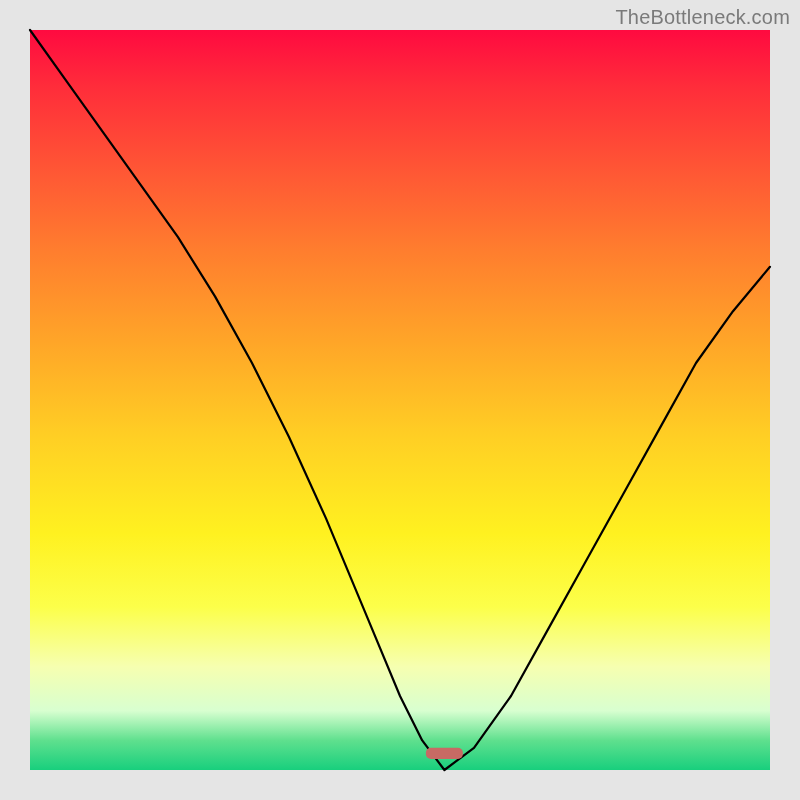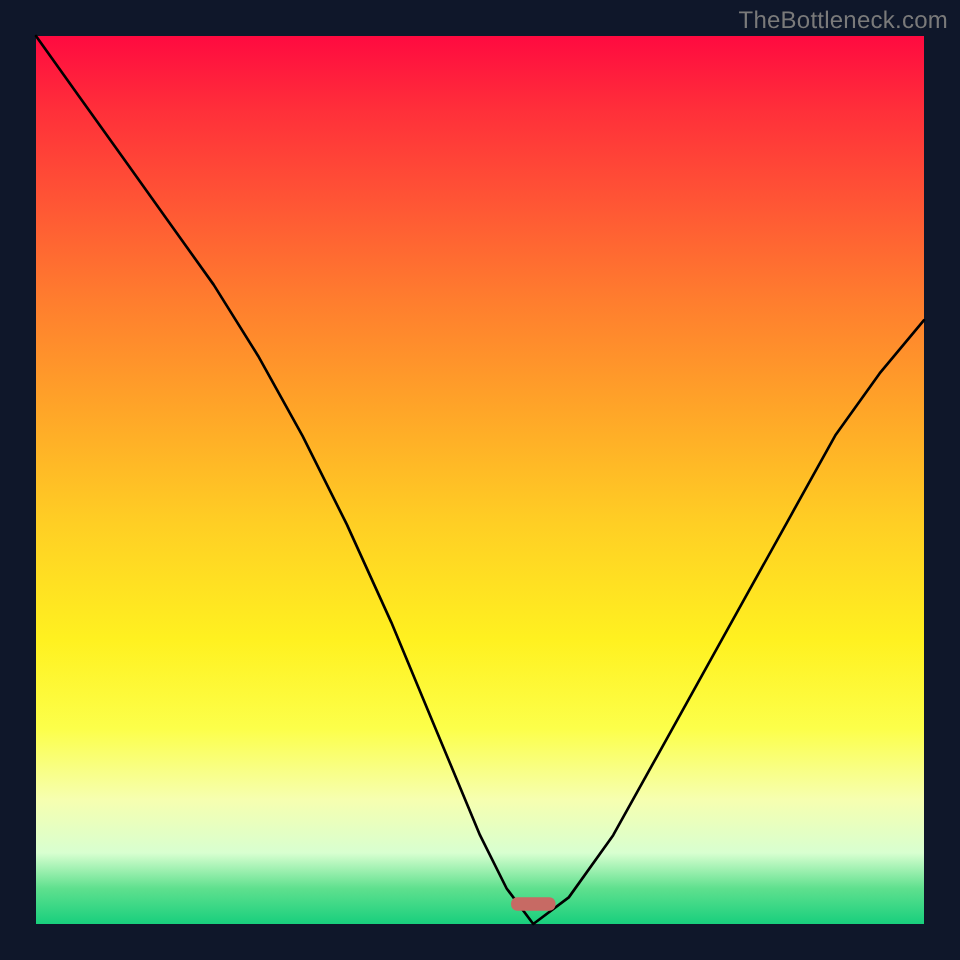--- a/index.html
+++ b/index.html
@@ -8,21 +8,21 @@
     width: 800px;
     height: 800px;
     background: #000;
     font-family: Arial, Helvetica, sans-serif;
     overflow: hidden;
   }
   .chart-wrap {
     position: relative;
     width: 800px;
     height: 800px;
-    background: #0f172a;
+    background: #e5e5e5;
   }
   .plot-area {
     position: absolute;
     left: 30px;
     top: 30px;
     width: 740px;
     height: 740px;
     background: linear-gradient(
       to bottom,
       #ff0a40 0%,

